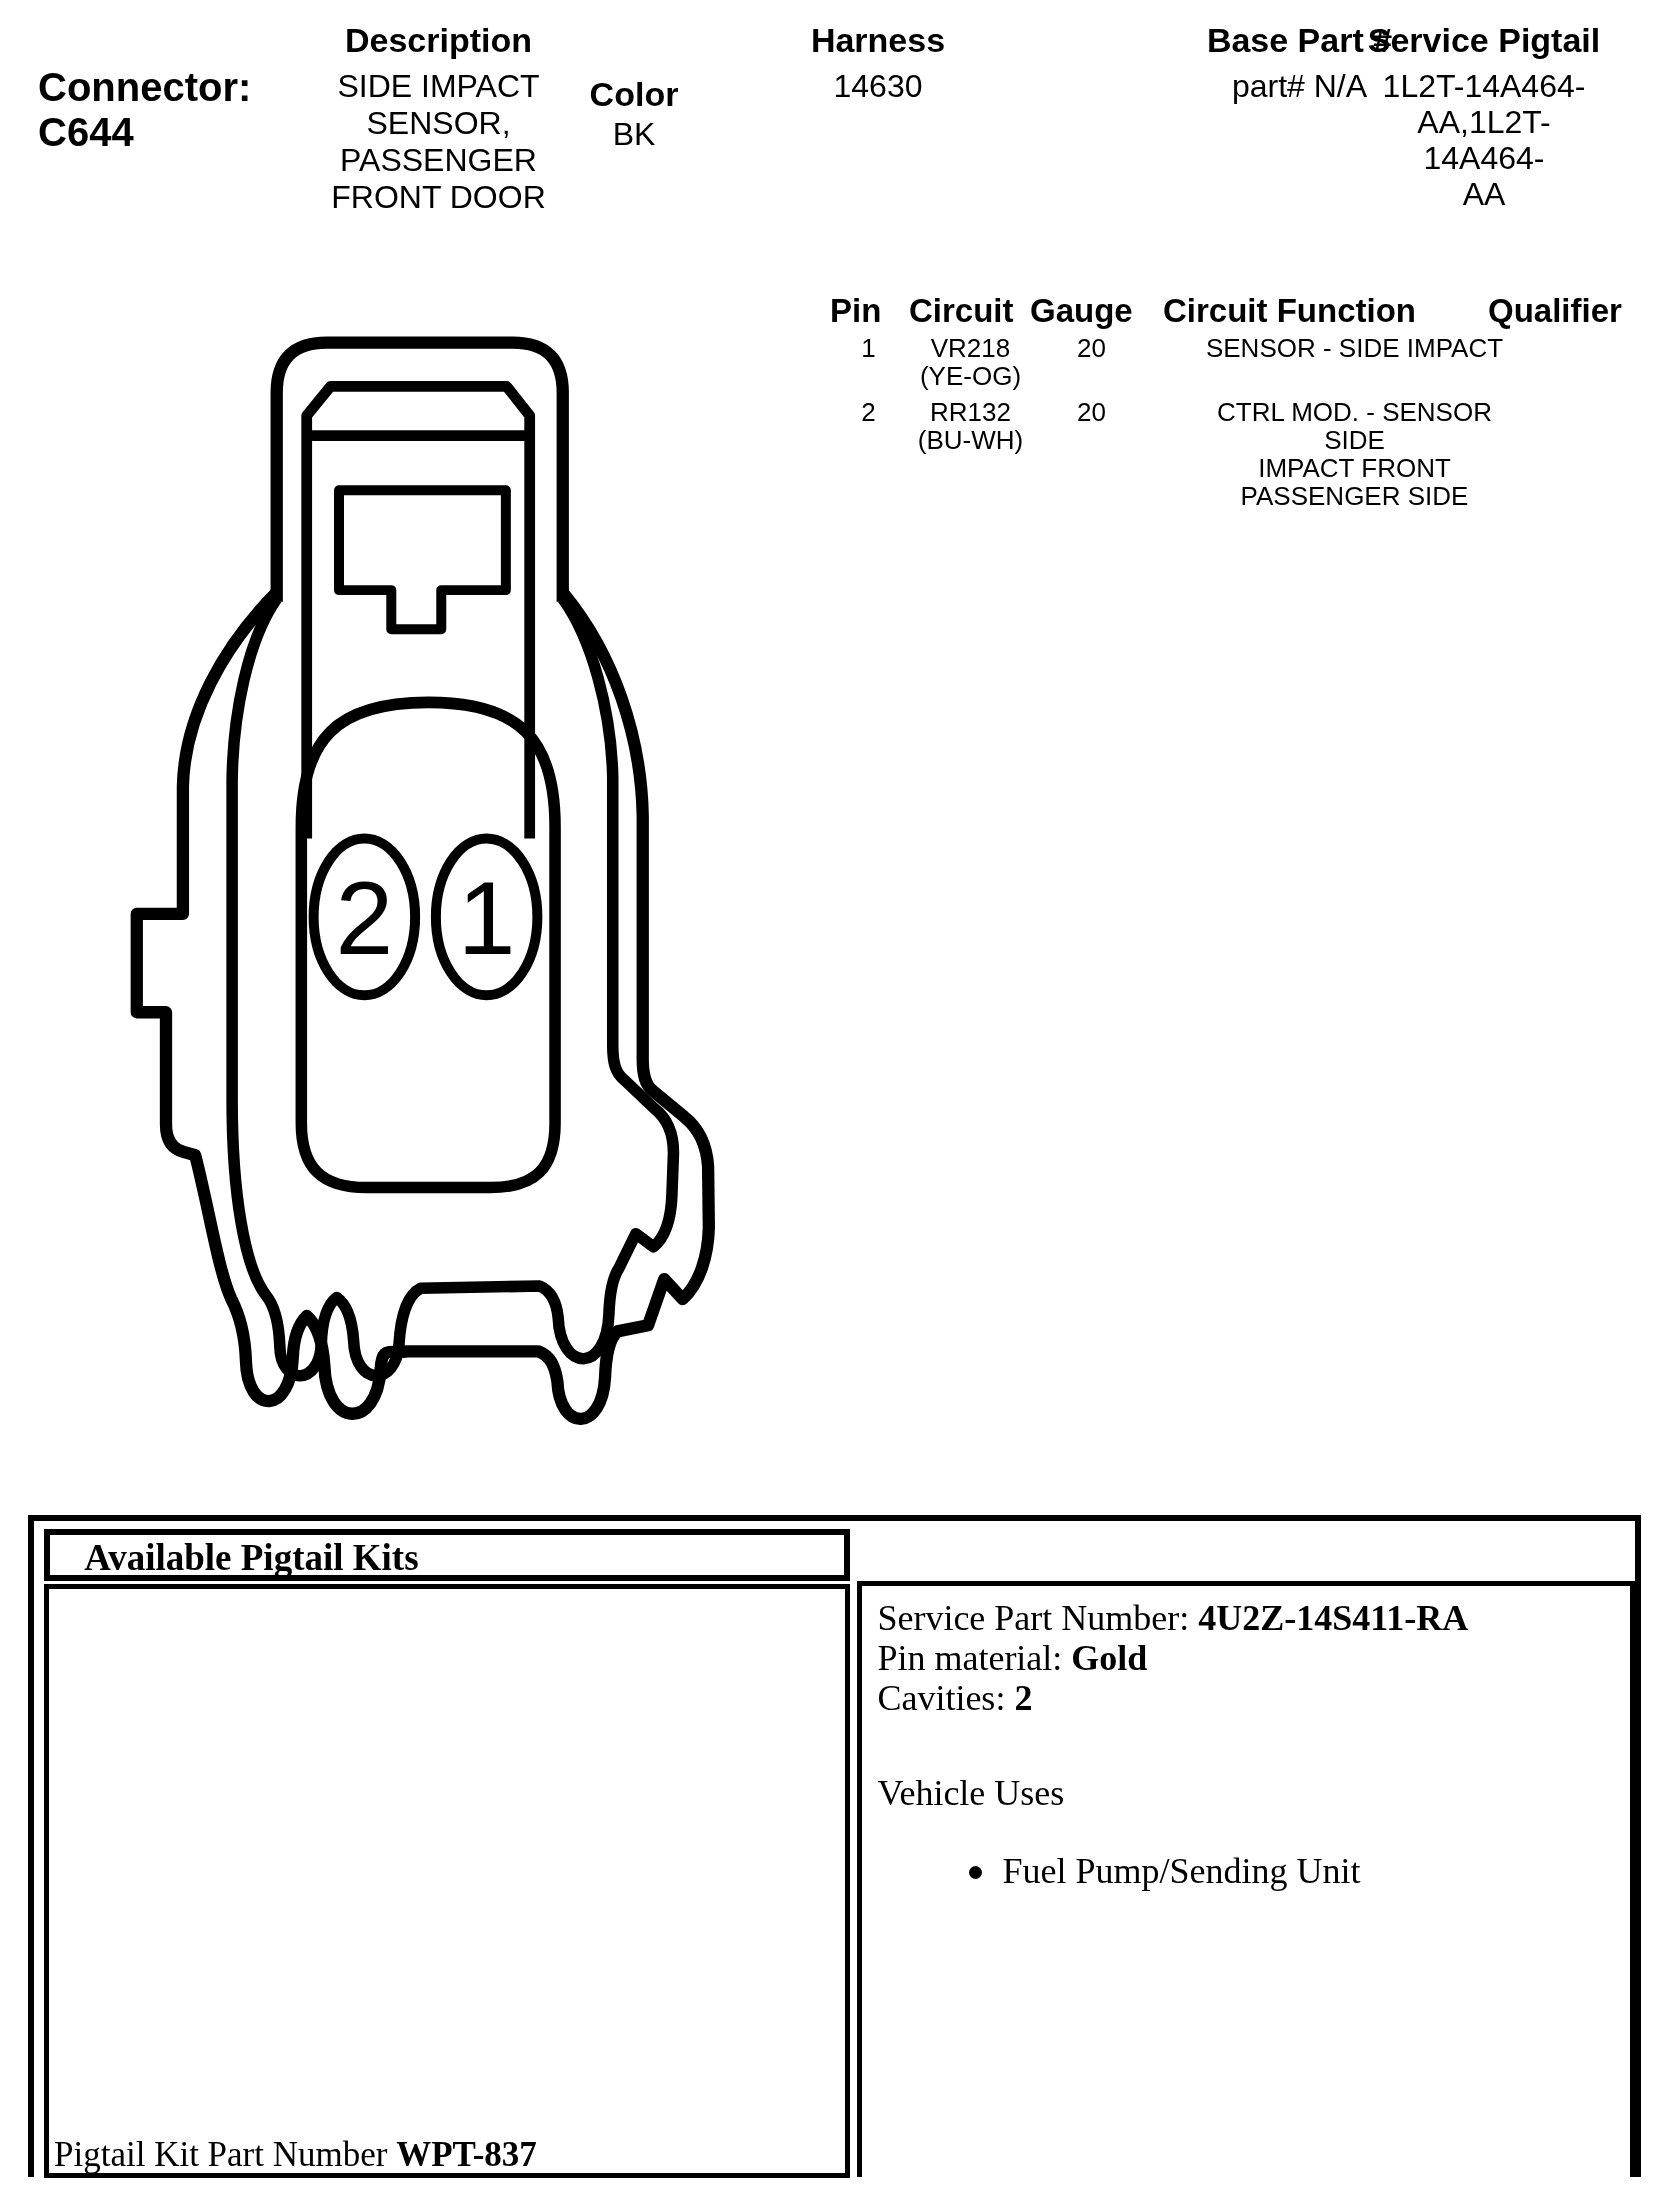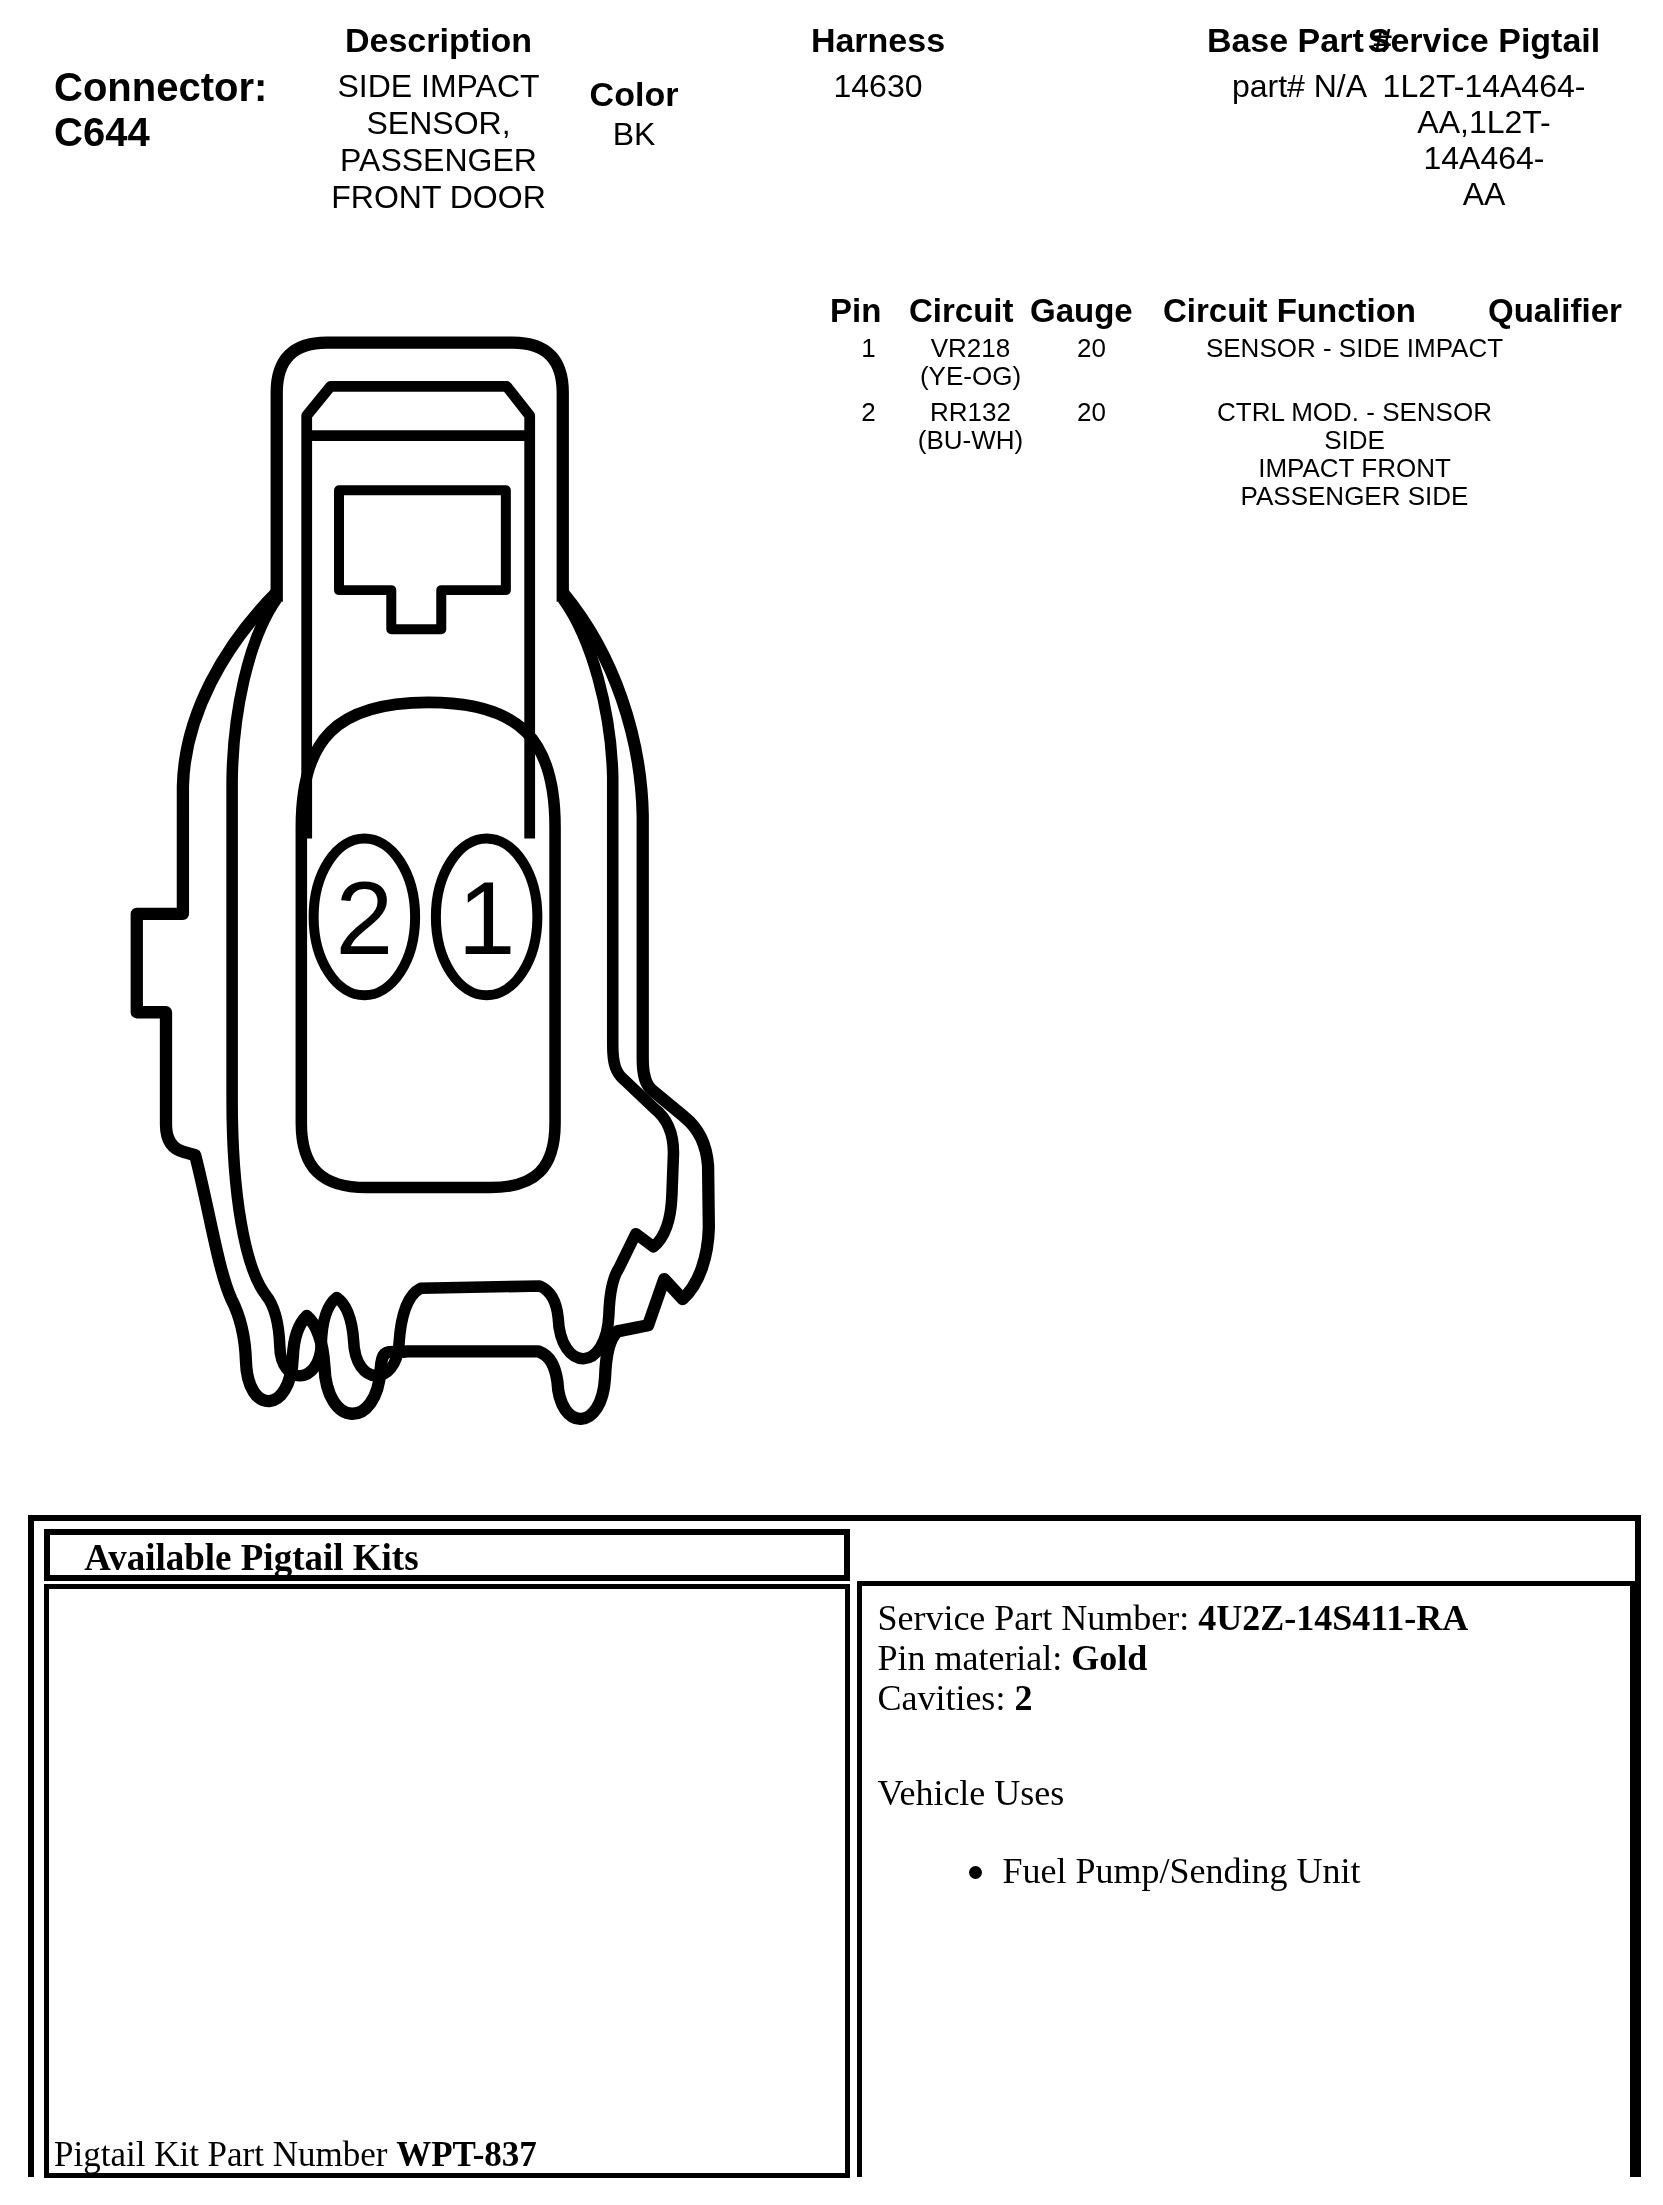--- a/index.html
+++ b/index.html
@@ -1,20 +1,20 @@
 <!DOCTYPE html>
 <html style="font-size:12.3px"><head>
 <meta charset="utf-8">
 <style>
   html,body{margin:0;padding:0;background:#fff;}
   body{position:relative;width:1664px;height:2205px;overflow:hidden;
        font-family:"Liberation Sans",sans-serif;color:#000;}
   .abs{position:absolute;}
   
-  .conn-title{left:38px;top:65px;font-size:40px;line-height:45px;font-weight:bold;margin-left:16px;}
+  .conn-title{left:38px;top:65px;font-size:40px;line-height:45px;font-weight:bold;}
   .hcol{text-align:center;}
   .hcol .hlabel{font-size:34px;line-height:34px;font-weight:bold;}
   .hcol .hval{font-size:32px;line-height:37px;margin-top:10.8px;}
   .col-desc{left:304px;top:23px;width:269px;}
   .col-color{left:588px;top:77px;width:92px;}
   .col-color .hval{margin-top:6.2px;line-height:34px;}
   .col-harness{left:801px;top:23px;width:154px;}
   .col-base{left:1184px;top:23px;width:231px;}
   .col-pigtail{left:1357px;top:23px;width:254px;}
   .col-pigtail .hval{line-height:36px;}

